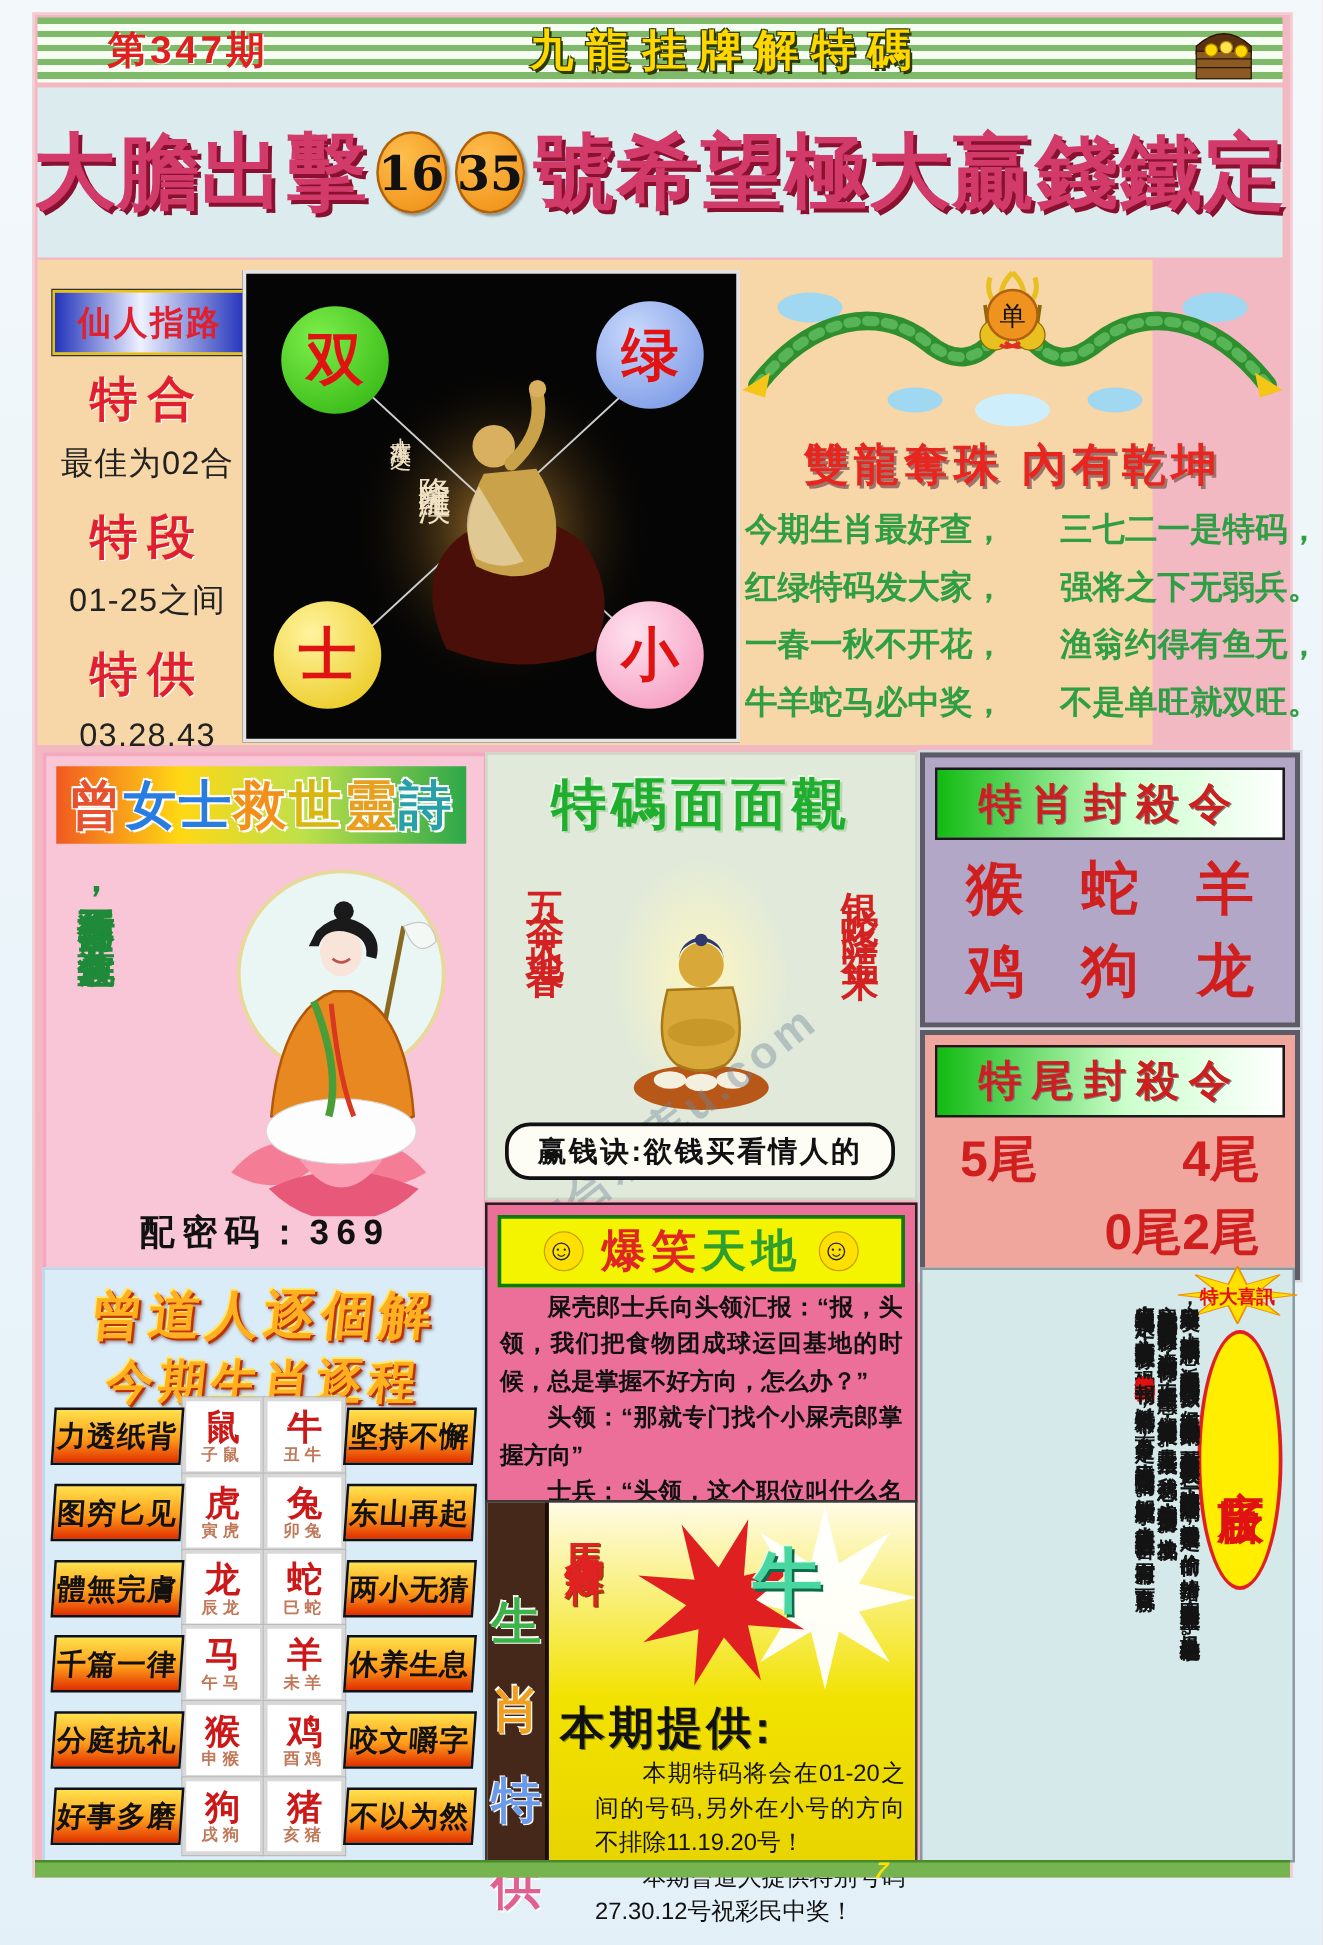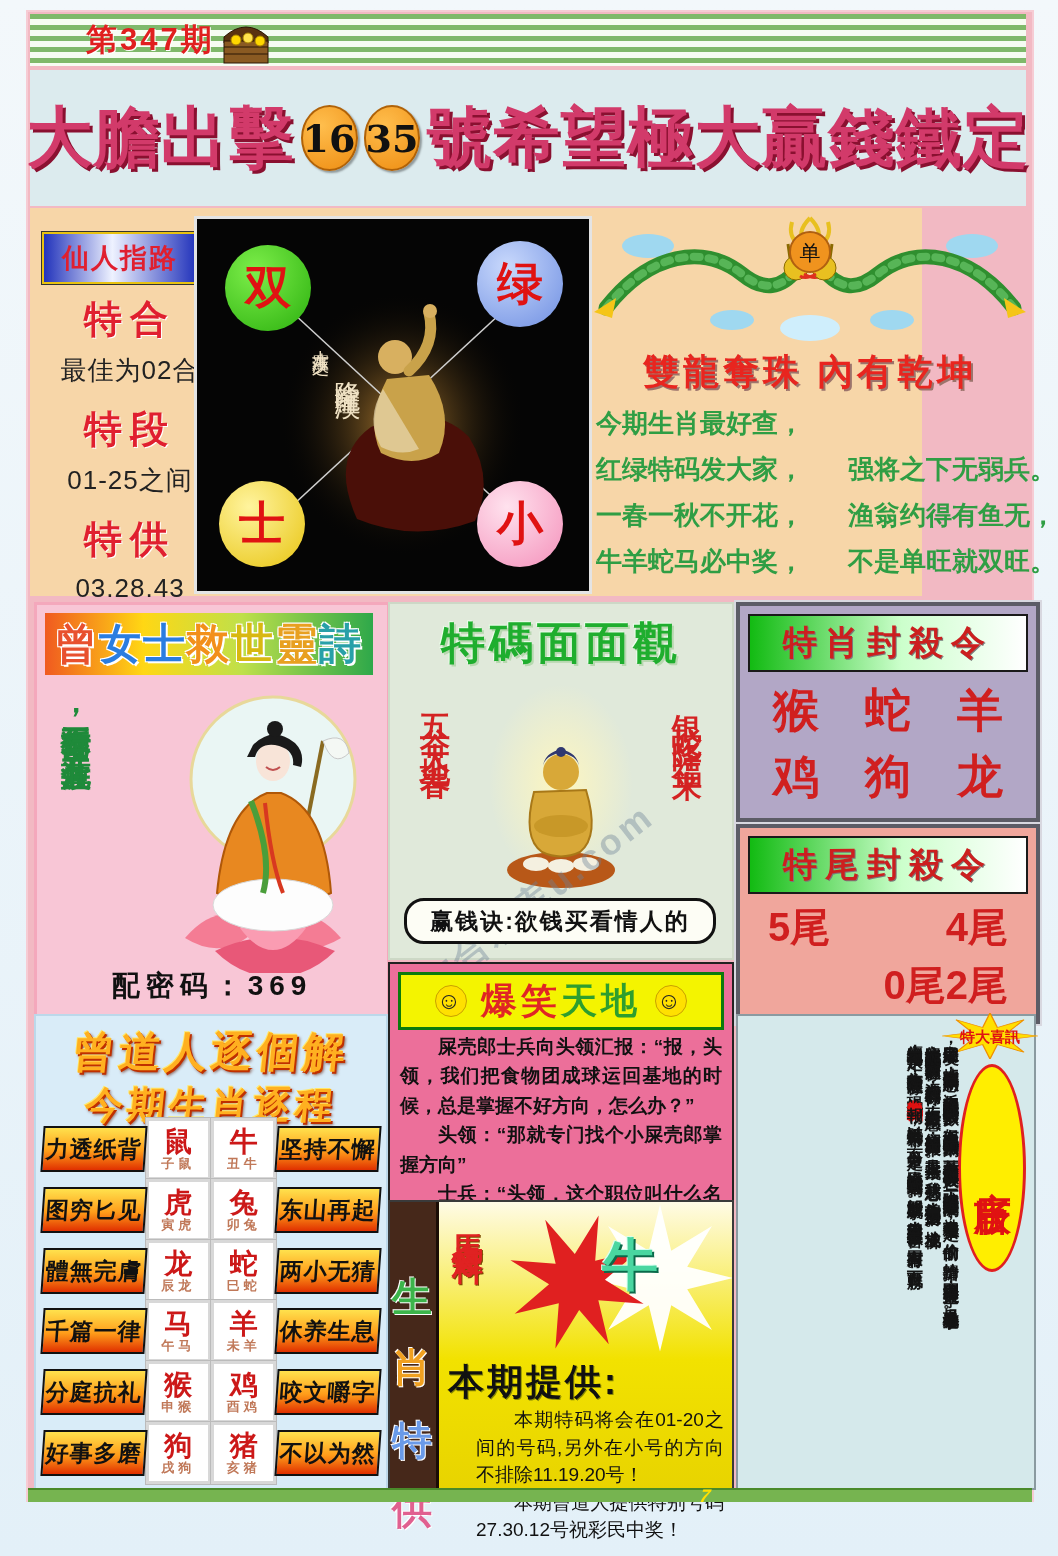--- a/index.html
+++ b/index.html
@@ -11,21 +11,21 @@
   .stripes{left:2px;top:2px;width:996px;height:52px;background:repeating-linear-gradient(180deg,#7fb96a 0 5px,#f6fdf2 5px 11px);display:flex;align-items:center;}
   .issue{margin-left:56px;color:#e01f1f;font-size:31px;font-weight:bold;letter-spacing:3px;text-shadow:1px 1px 0 #fff;}
   .masthead{flex:1;text-align:center;color:#ffd700;font-size:35px;font-weight:bold;letter-spacing:10px;text-shadow:2px 2px 0 #2c3a00,-1px -1px 0 #2c3a00,1px -1px 0 #2c3a00,-1px 1px 0 #2c3a00;}
   .chest{width:62px;height:54px;margin-right:16px;}
   .titleband{left:2px;top:58px;width:996px;height:136px;background:#dcebee;display:flex;align-items:center;justify-content:center;gap:6px;}
   .bigtitle{font-family:"DejaVu Serif",serif;font-weight:bold;font-size:66px;color:#d23a6a;text-shadow:3px 3px 0 #8a1030;letter-spacing:1px;white-space:nowrap;}
   .numball{width:56px;height:62px;border-radius:50%;background:radial-gradient(circle at 35% 30%,#ffbe4d,#ee8d12);border:2px solid #b06208;display:inline-flex;align-items:center;justify-content:center;font-family:"DejaVu Serif",serif;font-size:38px;color:#111;font-weight:bold;box-shadow:2px 2px 2px rgba(0,0,0,.35);}
   
   .peach{left:2px;top:196px;width:892px;height:388px;background:#f7d6a8;}
   .fairybox{left:12px;top:24px;width:152px;height:48px;background:linear-gradient(90deg,#2233bb,#eef2ff 45%,#2233bb);border:2px solid #e8c210;outline:1px solid #333;display:flex;align-items:center;justify-content:center;color:#e01f2f;font-size:27px;font-weight:bold;letter-spacing:2px;}
-  .fairycol{left:12px;top:70px;width:176px;text-align:center;}
+  .fairycol{left:0;top:70px;width:176px;text-align:center;}
   .flabel{color:#e01f2f;font-size:38px;font-weight:bold;letter-spacing:8px;margin-top:16px;text-shadow:1px 1px 0 #fff;}
   .fvalue{color:#222;font-size:26px;margin-top:8px;letter-spacing:1px;}
   .photo{left:164px;top:8px;width:392px;height:372px;background:#050505;border:3px solid #e4e4e4;overflow:hidden;}
   .pcirc{position:absolute;width:86px;height:86px;border-radius:50%;display:flex;align-items:center;justify-content:center;font-size:46px;font-weight:bold;color:#e01212;}
   .pcap{position:absolute;writing-mode:vertical-rl;text-orientation:upright;color:#f0e2c4;}
   .dragonzone{left:562px;top:0;width:436px;height:388px;}
   .drg-title{position:absolute;left:0;top:140px;width:100%;text-align:center;color:#e8251f;font-size:36px;font-weight:bold;letter-spacing:4px;text-shadow:2px 2px 0 #9c746c;}
   .poem{position:absolute;left:4px;top:192px;width:428px;}
   .poemline{display:flex;justify-content:space-between;color:#2f9e44;font-size:26px;font-weight:600;line-height:46px;white-space:nowrap;gap:44px;}
   
@@ -79,20 +79,21 @@
   .bar7{position:absolute;left:672px;top:-4px;color:#ffe000;font-size:18px;font-weight:bold;transform:skewX(-20deg);}
 </style>
 </head>
 <body>
 
 <div class="page">
   <div class="content">
 
     <div class="abs stripes">
       <div class="issue">第347期</div>
+      <div class="masthead">九龍挂牌解特碼</div>
       <svg class="chest" viewBox="0 0 60 54">
         <path d="M8 24 q22 -20 44 0 l0 6 l-44 0 z" fill="#5a3210" stroke="#2a1604"></path>
         <rect x="8" y="28" width="44" height="22" fill="#8a5a22" stroke="#2a1604"></rect>
         <line x1="8" y1="34" x2="52" y2="34" stroke="#2a1604"></line>
         <line x1="8" y1="41" x2="52" y2="41" stroke="#2a1604"></line>
         <circle cx="20" cy="27" r="5" fill="#ffd700" stroke="#a88200"></circle>
         <circle cx="32" cy="25" r="5" fill="#ffe24d" stroke="#a88200"></circle>
         <circle cx="44" cy="28" r="5" fill="#ffd700" stroke="#a88200"></circle>
       </svg>
     </div>
@@ -166,20 +167,21 @@
             <path d="M212 62 q10 6 16 2" stroke="#e03020" stroke-width="3" fill="none"></path>
           </g>
           <path d="M218 6 q-14 14 -6 26 M218 6 q14 14 6 26 M200 10 q-4 14 6 22 M236 10 q4 14 -6 22" stroke="#e8c020" stroke-width="4" fill="none"></path>
           <circle cx="218" cy="40" r="20" fill="#f0931e" stroke="#b06010" stroke-width="2"></circle>
           <text x="218" y="48" text-anchor="middle" font-size="21" fill="#111">单</text>
         </svg>
         <div class="drg-title">雙龍奪珠  內有乾坤</div>
         <div class="poem">
           <div class="poemline">
               <span>今期生肖最好查，</span>
+              <span>三七二一是特码，</span>
             </div>
           <div class="poemline">
               <span>红绿特码发大家，</span>
               <span>强将之下无弱兵。</span>
             </div>
           <div class="poemline">
               <span>一春一秋不开花，</span>
               <span>渔翁约得有鱼无，</span>
             </div>
           <div class="poemline">

